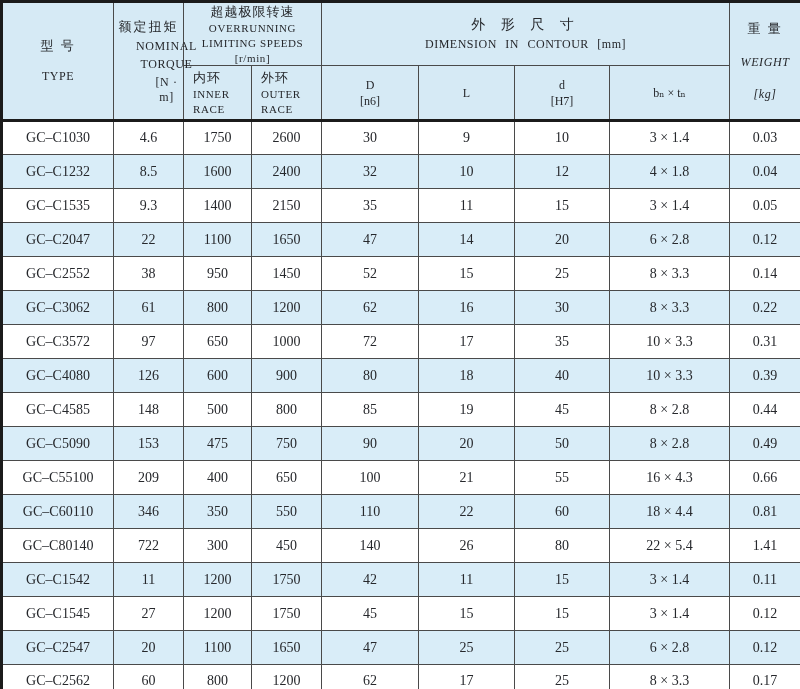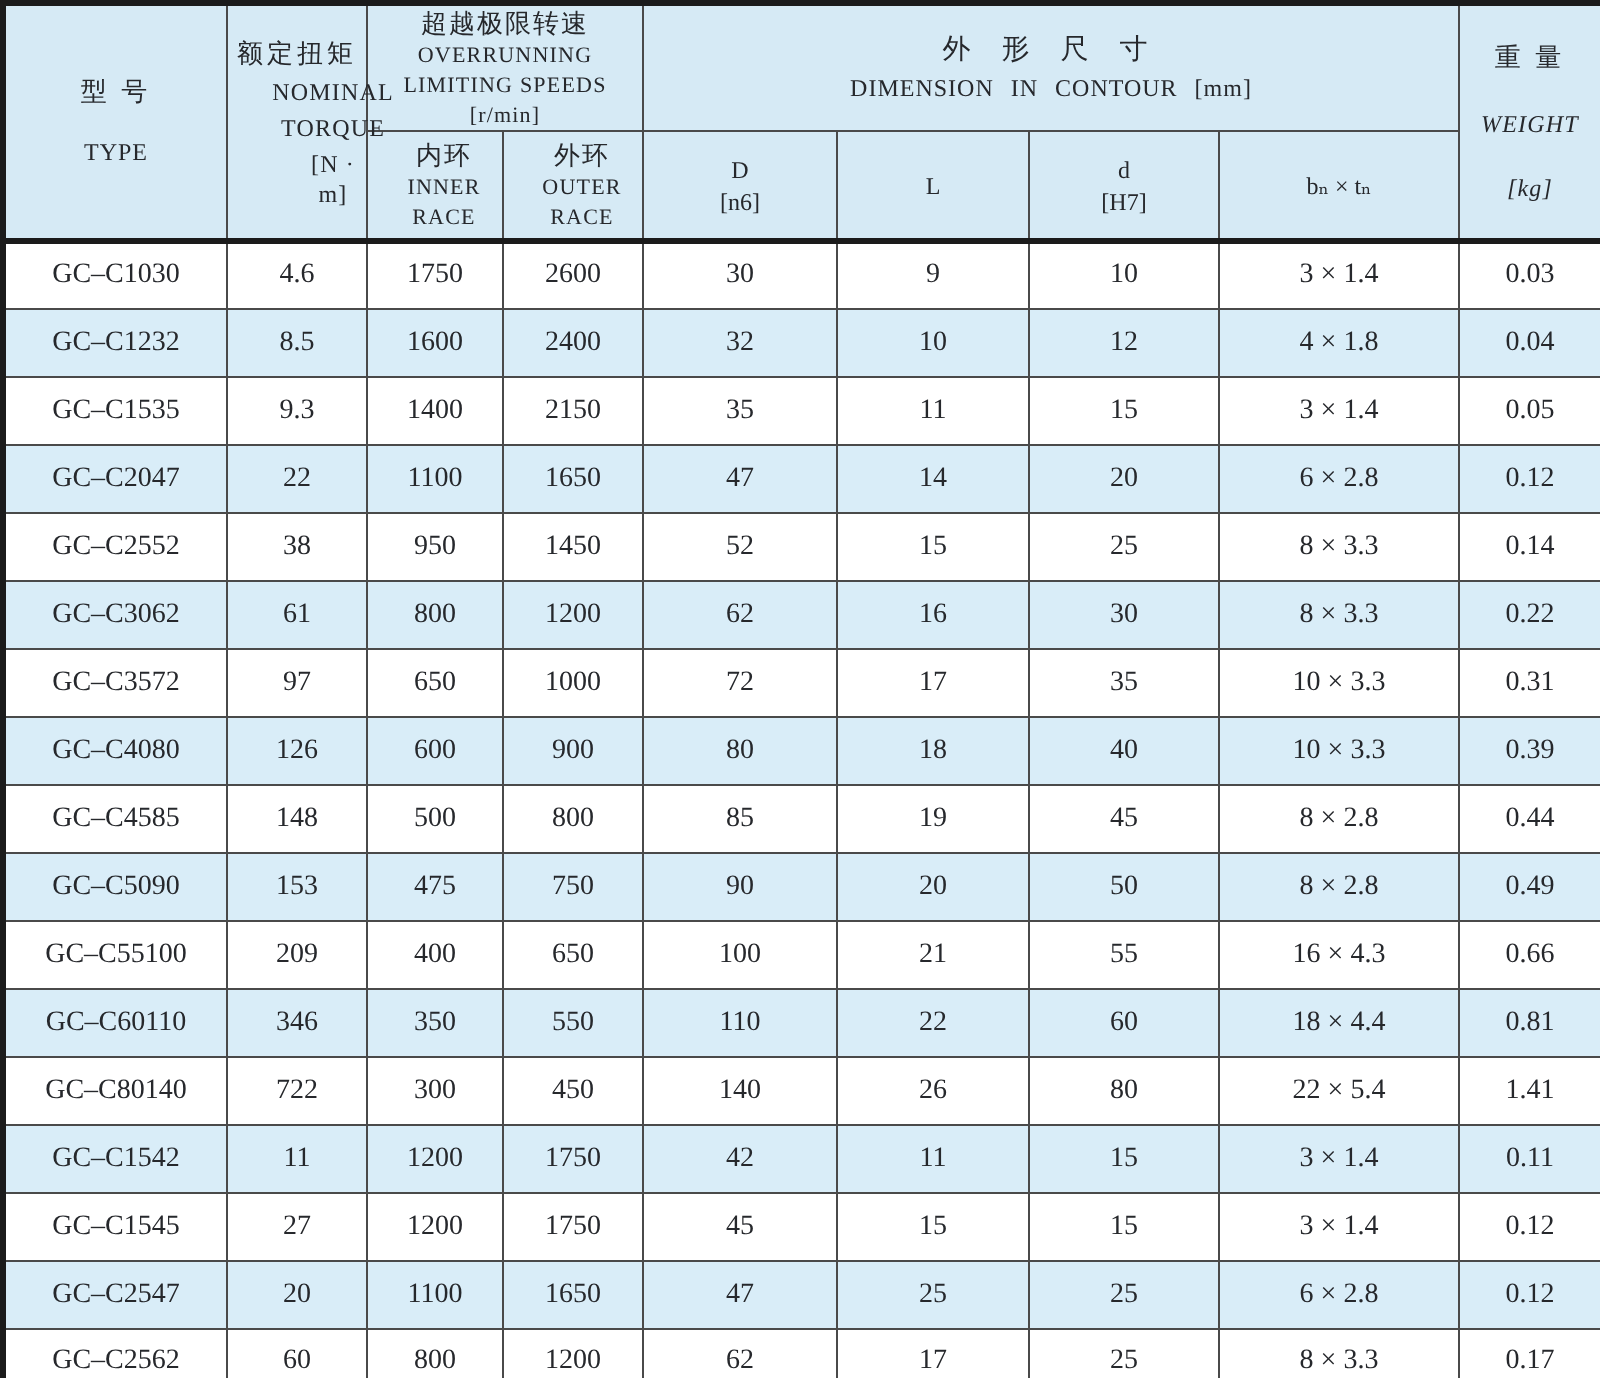--- a/index.html
+++ b/index.html
@@ -39,21 +39,21 @@
   .zh{font-size:13px;letter-spacing:2px;}
   .zh-wide{font-size:14px;letter-spacing:6px;}
   .en{font-size:11px;letter-spacing:0.6px;line-height:1.25;}
   .en-mid{font-size:12px;letter-spacing:0.5px;line-height:1.3;}
   .sub{font-size:12px;line-height:1.35;}
 
   .h-type .stack{gap:14px;text-align:center;}
   .h-torque .stack{gap:3px;}
   .h-torque .en{font-size:12px;margin-left:36px;}
   .h-speeds .stack{gap:1px;}
-  .h-race .stack{align-items:center;padding-left:9px;gap:1px;}
+  .h-race .stack{align-items:flex-start;padding-left:9px;gap:1px;}
   .h-dim .stack{gap:3px;}
   .h-dim .en-mid{word-spacing:5px;}
   .h-weight .stack{justify-content:space-evenly;gap:0;}
   .h-weight .en{font-size:12px;font-style:italic;}
 </style>
 </head>
 <body>
 
 <div class="page">
   <table>

